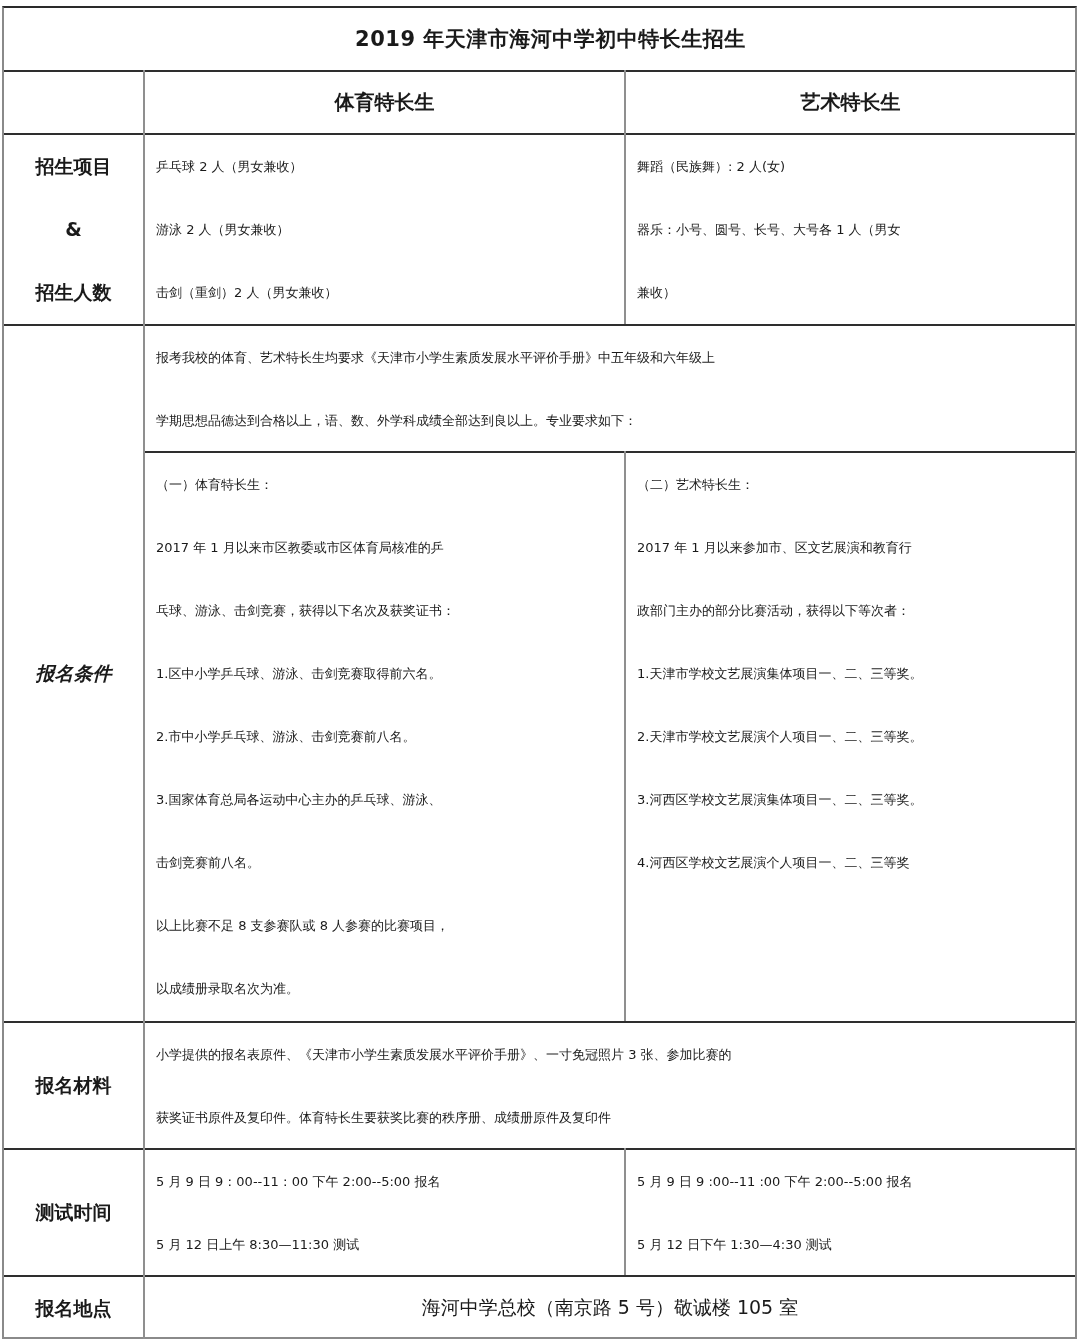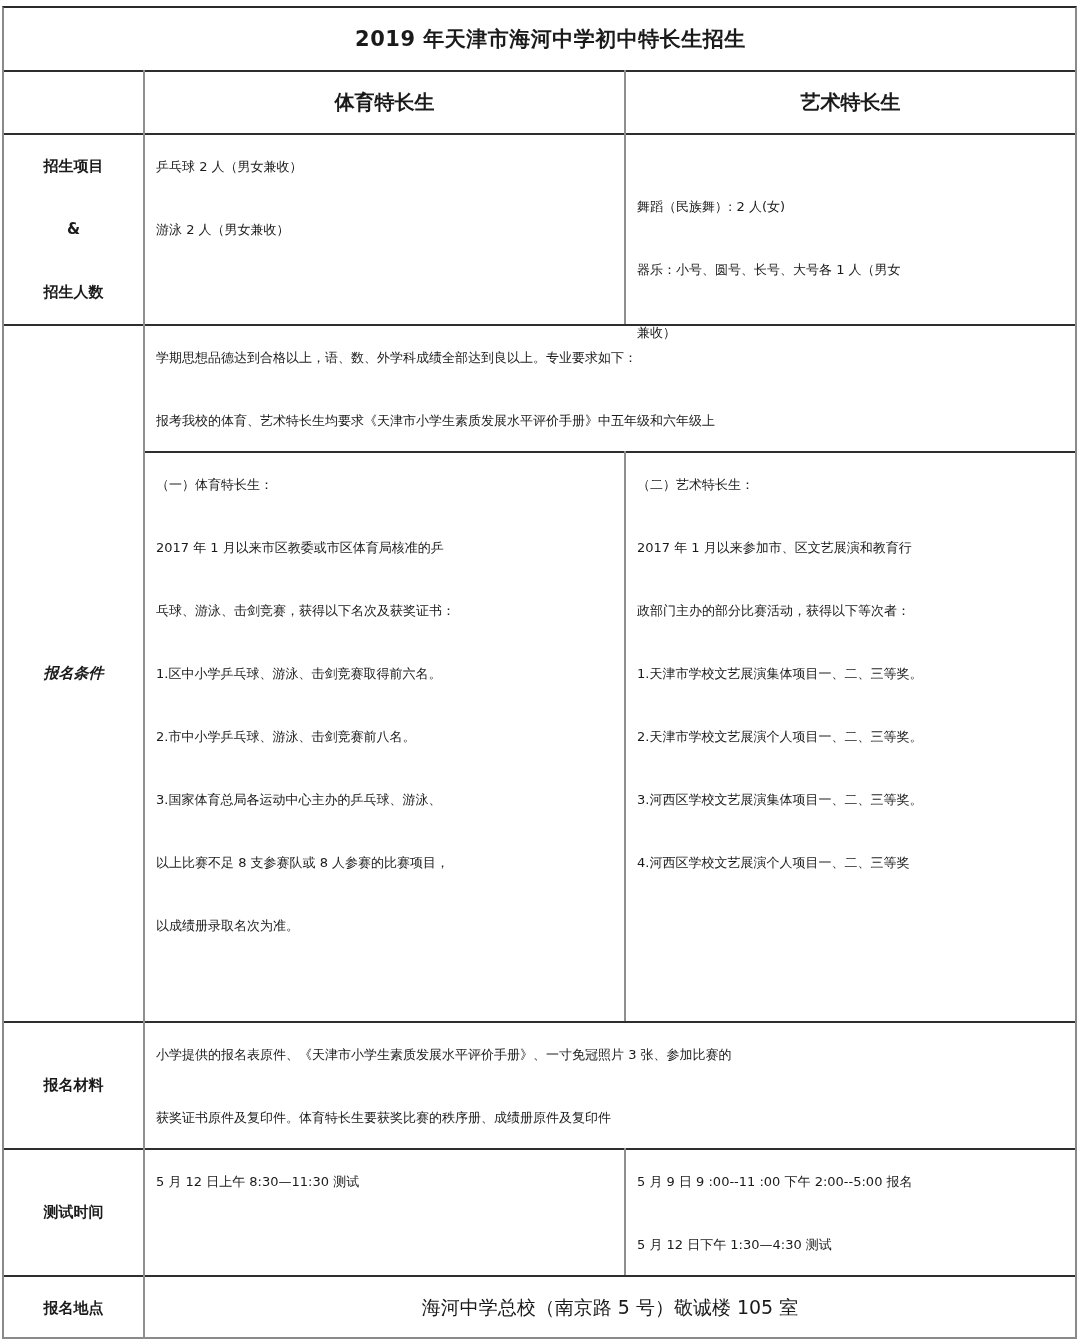--- a/index.html
+++ b/index.html
@@ -52,21 +52,21 @@
     }
     .col-head {
       font-weight: bold;
       font-size: 20px;
       display: flex;
       align-items: center;
       justify-content: center;
     }
     .row-label {
       font-weight: bold;
-      font-size: 15px;
+      font-size: 19px;
       display: flex;
       flex-direction: column;
       align-items: center;
       justify-content: center;
       text-align: center;
     }
     .row-label .lbl-line {
       height: 63px;
       line-height: 63px;
     }
@@ -111,41 +111,43 @@
   <div class="cell col-head" style="left:622px; top:64px; width:449px; height:61px;">艺术特长生</div>
 
   <div class="cell row-label" style="left:0; top:127px; width:139px; height:189px;">
     <div class="lbl-line">招生项目</div>
     <div class="lbl-line">&amp;</div>
     <div class="lbl-line">招生人数</div>
   </div>
   <div class="cell body-text" style="left:141px; top:127px; width:479px; height:189px;">
     <div class="line">乒乓球 2 人（男女兼收）</div>
     <div class="line">游泳 2 人（男女兼收）</div>
+    <div class="line">击剑（重剑）2 人（男女兼收）</div>
   </div>
-  <div class="cell body-text" style="left:622px; top:127px; width:449px; height:189px;margin-top:40px;">
+  <div class="cell body-text" style="left:622px; top:127px; width:449px; height:189px;">
     <div class="line">舞蹈（民族舞）: 2 人(女)</div>
     <div class="line">器乐：小号、圆号、长号、大号各 1 人（男女</div>
     <div class="line">兼收）</div>
   </div>
 
   <div class="cell row-label" style="left:0; top:318px; width:139px; height:695px;font-style:italic;">
     <div class="lbl-line">报名条件</div>
   </div>
   <div class="cell body-text" style="left:141px; top:318px; width:930px; height:125px;">
+    <div class="line">报考我校的体育、艺术特长生均要求《天津市小学生素质发展水平评价手册》中五年级和六年级上</div>
     <div class="line">学期思想品德达到合格以上，语、数、外学科成绩全部达到良以上。专业要求如下：</div>
-    <div class="line">报考我校的体育、艺术特长生均要求《天津市小学生素质发展水平评价手册》中五年级和六年级上</div>
   </div>
   <div class="cell body-text" style="left:141px; top:445px; width:479px; height:568px;">
     <div class="line">（一）体育特长生：</div>
     <div class="line">2017 年 1 月以来市区教委或市区体育局核准的乒</div>
     <div class="line">乓球、游泳、击剑竞赛，获得以下名次及获奖证书：</div>
     <div class="line">1.区中小学乒乓球、游泳、击剑竞赛取得前六名。</div>
     <div class="line">2.市中小学乒乓球、游泳、击剑竞赛前八名。</div>
     <div class="line">3.国家体育总局各运动中心主办的乒乓球、游泳、</div>
+    <div class="line">击剑竞赛前八名。</div>
     <div class="line">以上比赛不足 8 支参赛队或 8 人参赛的比赛项目，</div>
     <div class="line">以成绩册录取名次为准。</div>
   </div>
   <div class="cell body-text" style="left:622px; top:445px; width:449px; height:568px;">
     <div class="line">（二）艺术特长生：</div>
     <div class="line">2017 年 1 月以来参加市、区文艺展演和教育行</div>
     <div class="line">政部门主办的部分比赛活动，获得以下等次者：</div>
     <div class="line">1.天津市学校文艺展演集体项目一、二、三等奖。</div>
     <div class="line">2.天津市学校文艺展演个人项目一、二、三等奖。</div>
     <div class="line">3.河西区学校文艺展演集体项目一、二、三等奖。</div>
@@ -157,20 +159,21 @@
   </div>
   <div class="cell body-text" style="left:141px; top:1015px; width:930px; height:125px;">
     <div class="line">小学提供的报名表原件、《天津市小学生素质发展水平评价手册》、一寸免冠照片 3 张、参加比赛的</div>
     <div class="line">获奖证书原件及复印件。体育特长生要获奖比赛的秩序册、成绩册原件及复印件</div>
   </div>
 
   <div class="cell row-label" style="left:0; top:1142px; width:139px; height:125px;">
     <div class="lbl-line">测试时间</div>
   </div>
   <div class="cell body-text" style="left:141px; top:1142px; width:479px; height:125px;">
+    <div class="line">5 月 9 日 9：00--11：00 下午 2:00--5:00 报名</div>
     <div class="line">5 月 12 日上午 8:30—11:30 测试</div>
   </div>
   <div class="cell body-text" style="left:622px; top:1142px; width:449px; height:125px;">
     <div class="line">5 月 9 日 9 :00--11 :00 下午 2:00--5:00 报名</div>
     <div class="line">5 月 12 日下午 1:30—4:30 测试</div>
   </div>
 
   <div class="cell row-label" style="left:0; top:1269px; width:139px; height:62px;">
     <div class="lbl-line" style="height:62px; line-height:62px;">报名地点</div>
   </div>

